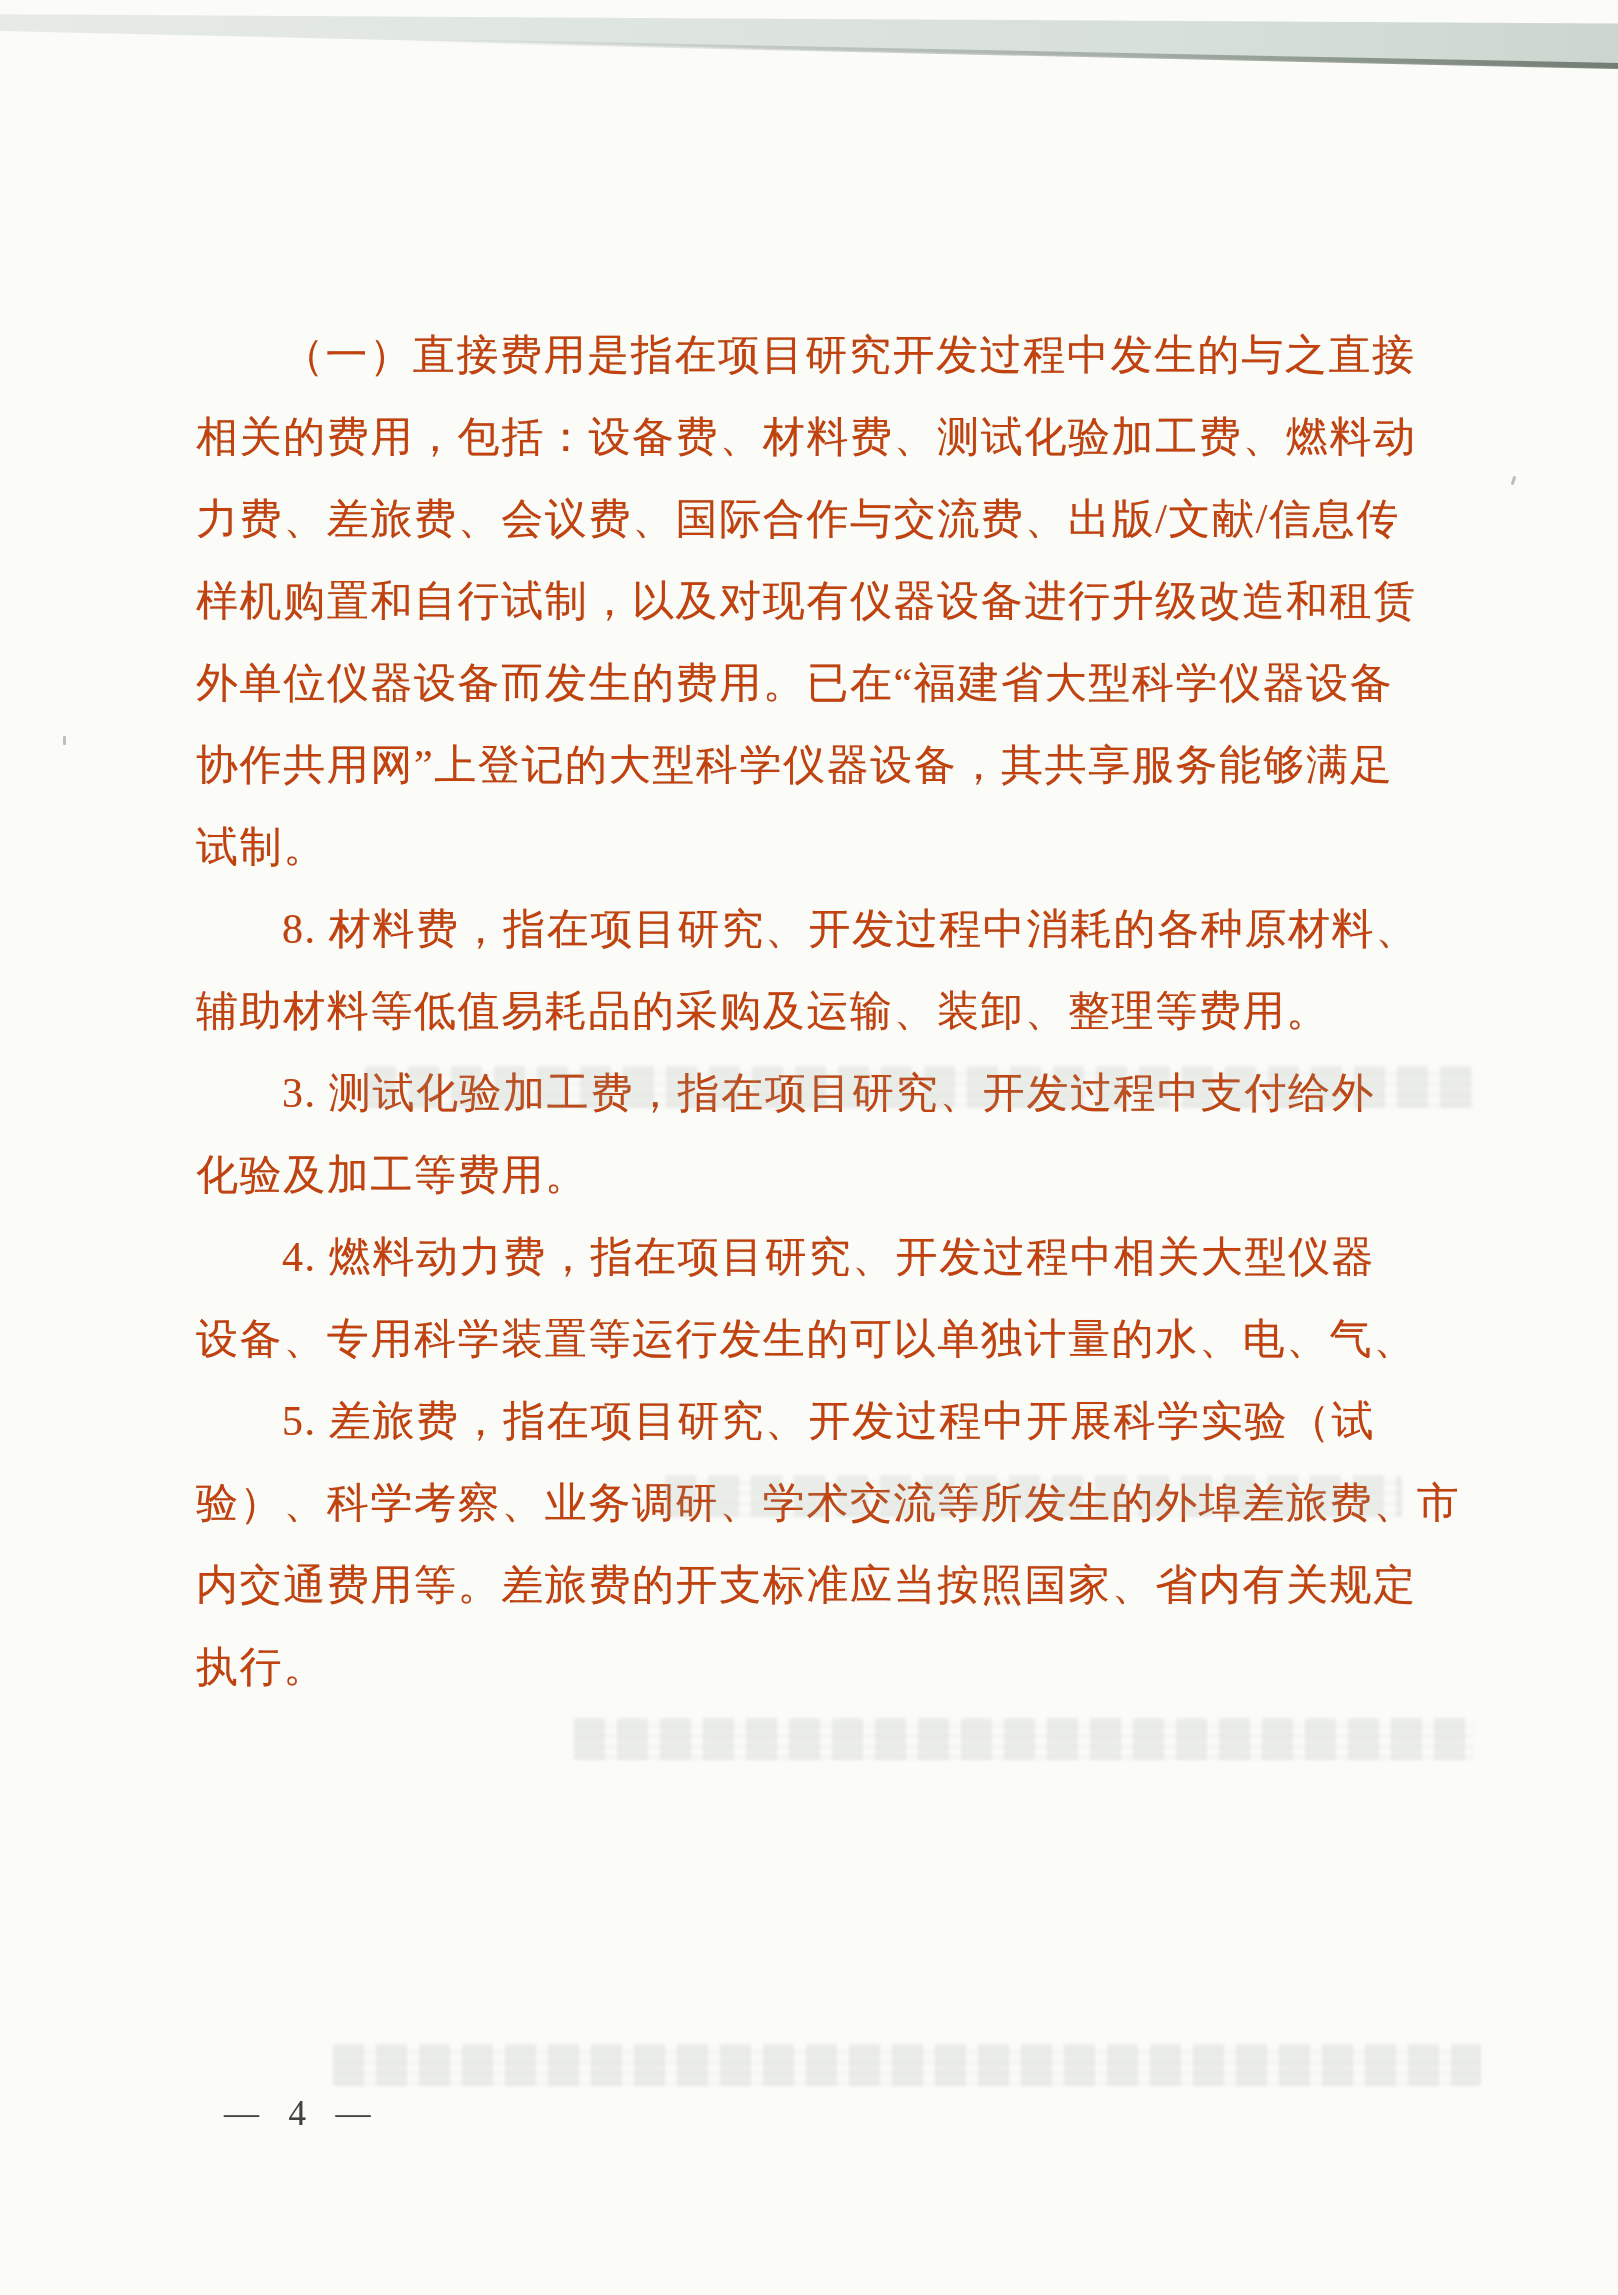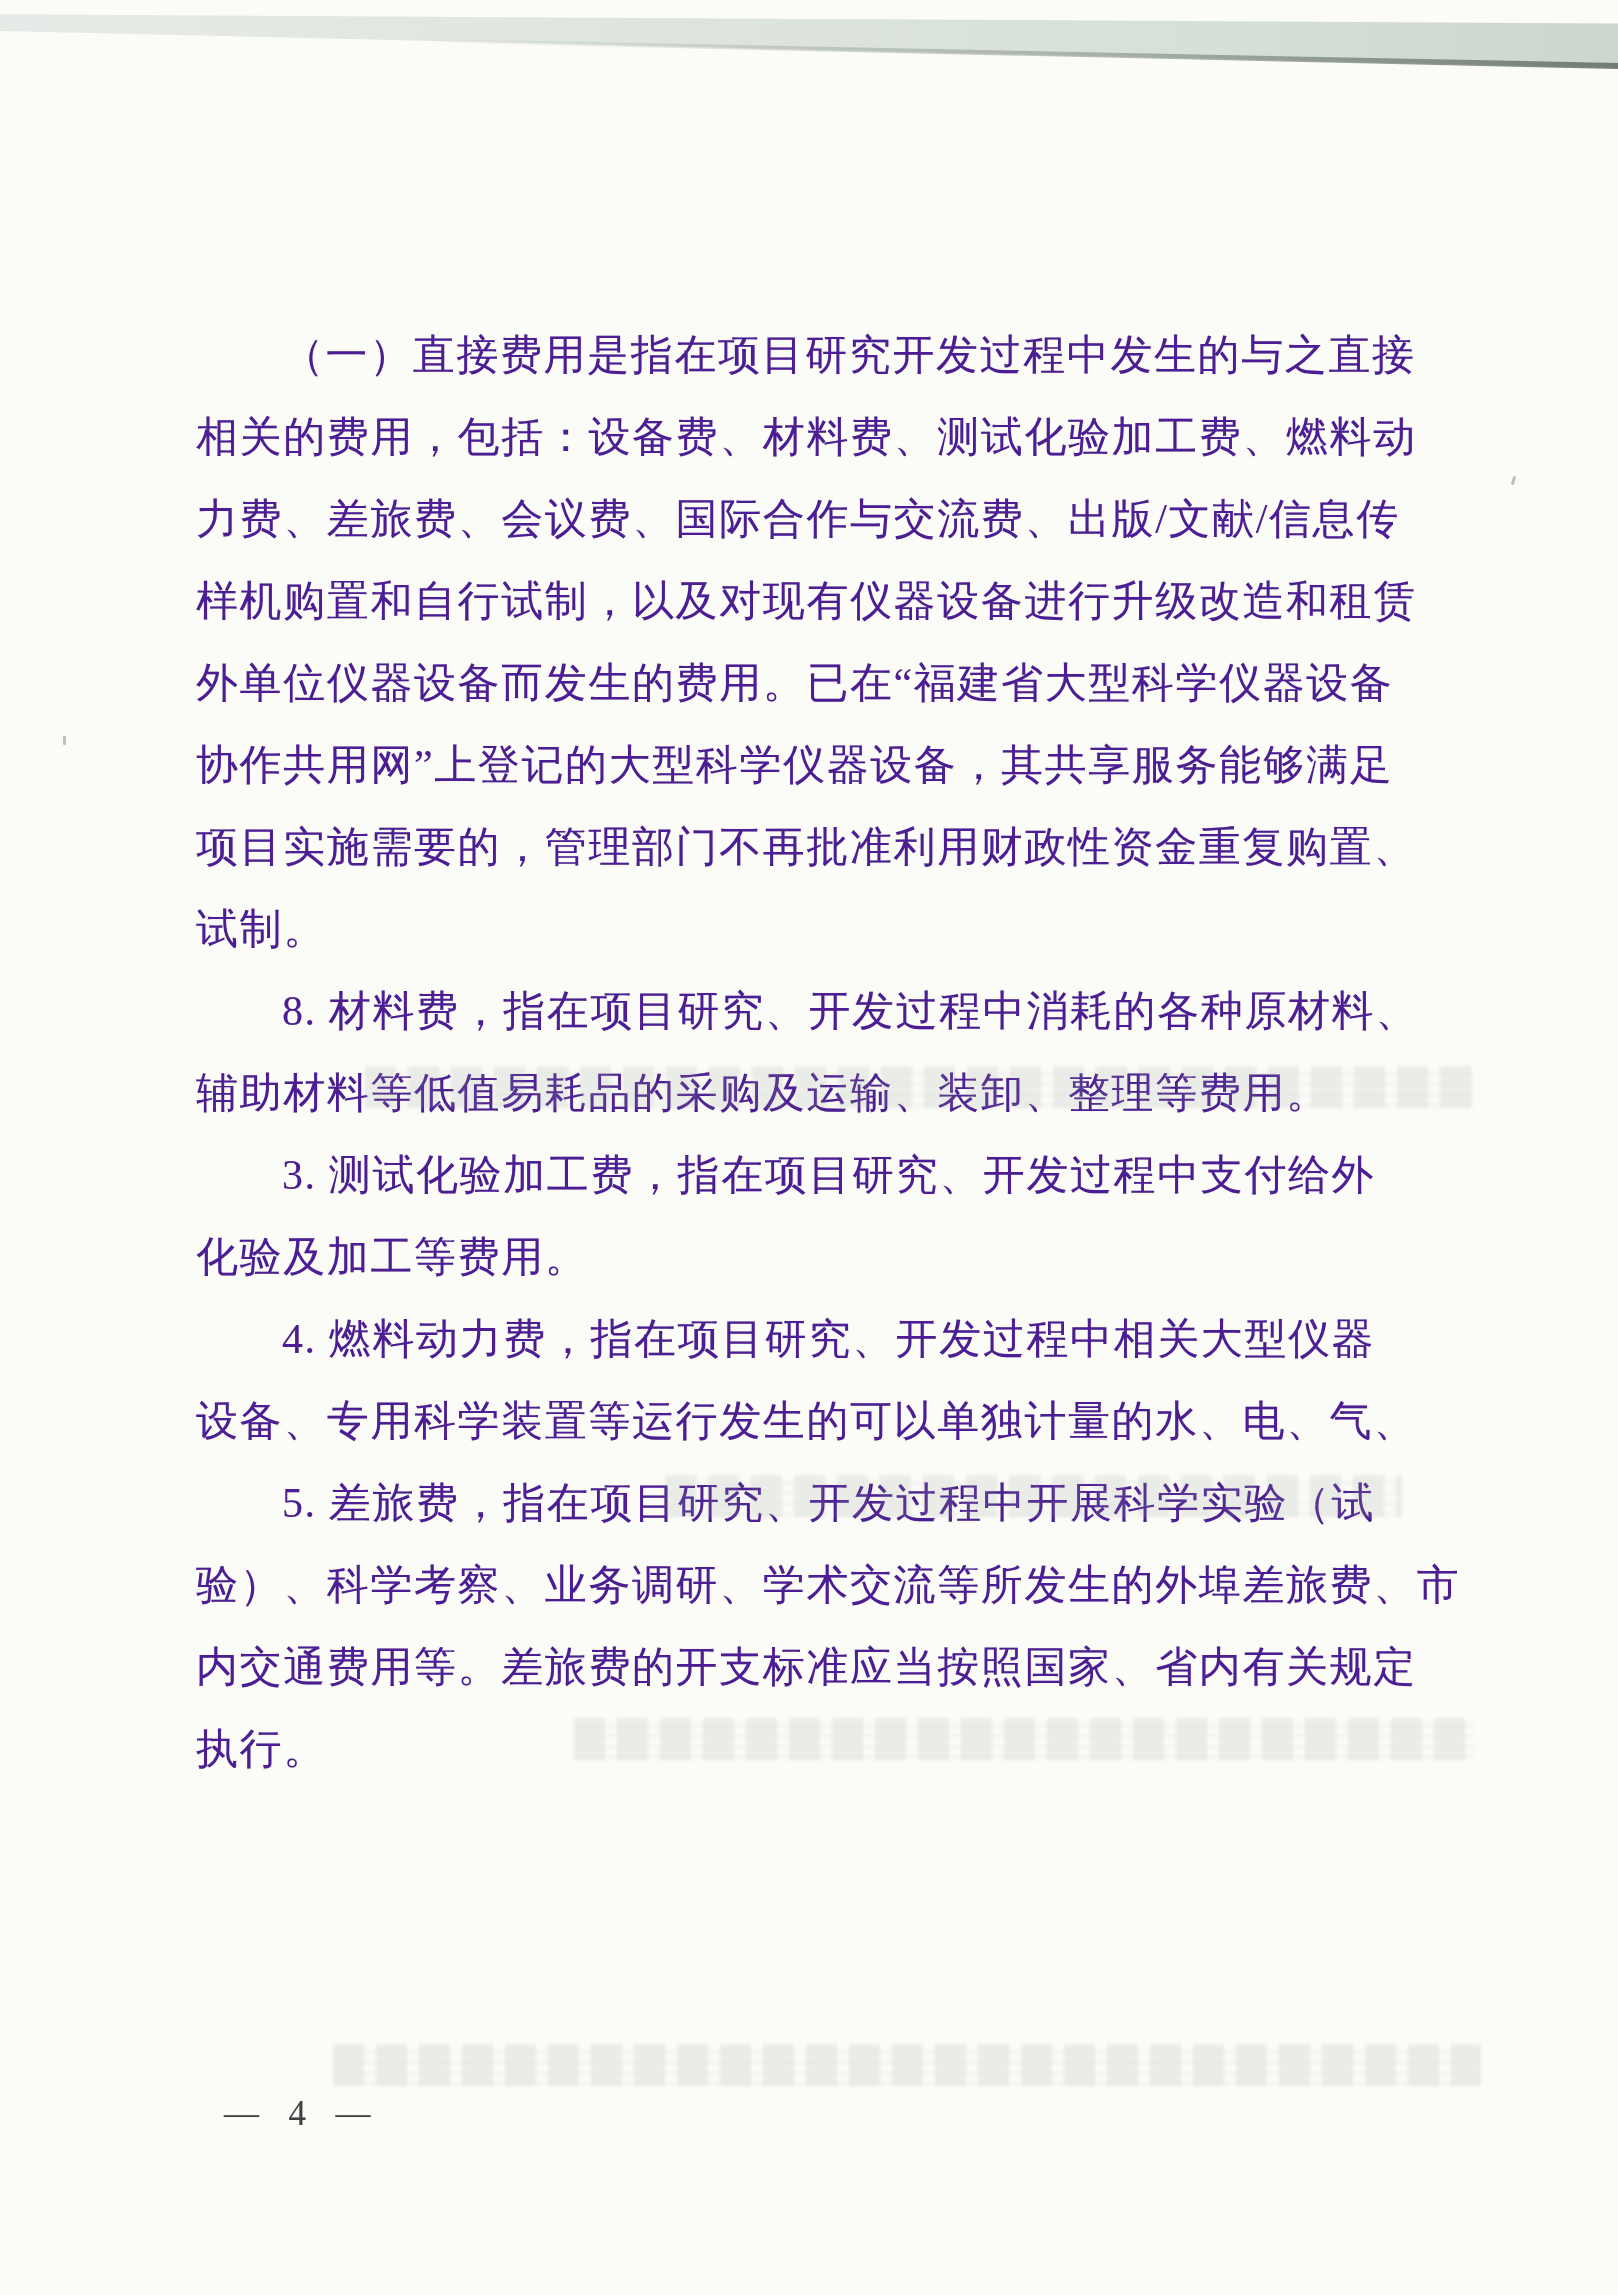--- a/index.html
+++ b/index.html
@@ -39,21 +39,21 @@
     position: absolute;
     top: 314px;
     left: 196px;
     width: 1239px;
   }
   .line {
     height: 82px;
     line-height: 82px;
     font-size: 42px;
     letter-spacing: 1.6px;
-    color: #4c1d95;
+    color: #c2410c;
     white-space: nowrap;
     text-shadow: 0 0 0.7px rgba(58,58,58,.35);
   }
   .line.indent {
     padding-left: 86px;
   }
 
   
   .ghost {
     position: absolute;
@@ -99,21 +99,20 @@
   <div class="scan-band"></div>
   <div class="scan-band-edge"></div>
 
   <div class="text-block">
       <div class="line indent">（一）直接费用是指在项目研究开发过程中发生的与之直接</div>
       <div class="line">相关的费用，包括：设备费、材料费、测试化验加工费、燃料动</div>
       <div class="line">力费、差旅费、会议费、国际合作与交流费、出版/文献/信息传</div>
       <div class="line">样机购置和自行试制，以及对现有仪器设备进行升级改造和租赁</div>
       <div class="line">外单位仪器设备而发生的费用。已在“福建省大型科学仪器设备</div>
       <div class="line">协作共用网”上登记的大型科学仪器设备，其共享服务能够满足</div>
-      <div class="line">项目实施需要的，管理部门不再批准利用财政性资金重复购置、</div>
       <div class="line">试制。</div>
       <div class="line indent">8. 材料费，指在项目研究、开发过程中消耗的各种原材料、</div>
       <div class="line">辅助材料等低值易耗品的采购及运输、装卸、整理等费用。</div>
       <div class="line indent">3. 测试化验加工费，指在项目研究、开发过程中支付给外</div>
       <div class="line">化验及加工等费用。</div>
       <div class="line indent">4. 燃料动力费，指在项目研究、开发过程中相关大型仪器</div>
       <div class="line">设备、专用科学装置等运行发生的可以单独计量的水、电、气、</div>
       <div class="line indent">5. 差旅费，指在项目研究、开发过程中开展科学实验（试</div>
       <div class="line">验）、科学考察、业务调研、学术交流等所发生的外埠差旅费、市</div>
       <div class="line">内交通费用等。差旅费的开支标准应当按照国家、省内有关规定</div>

